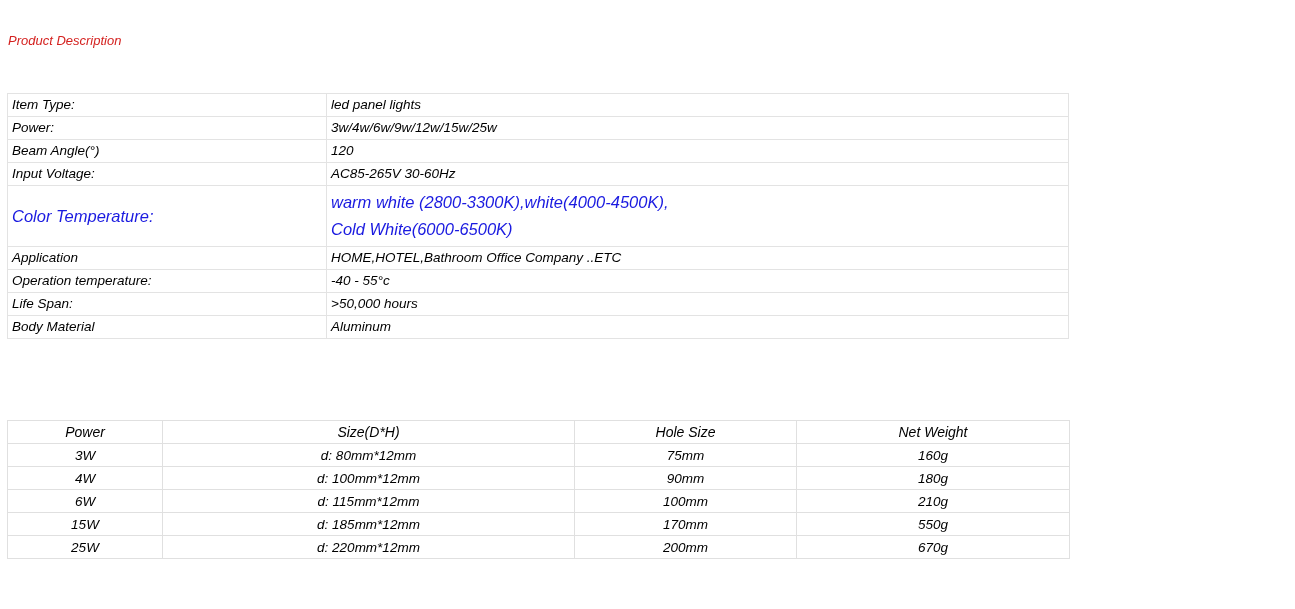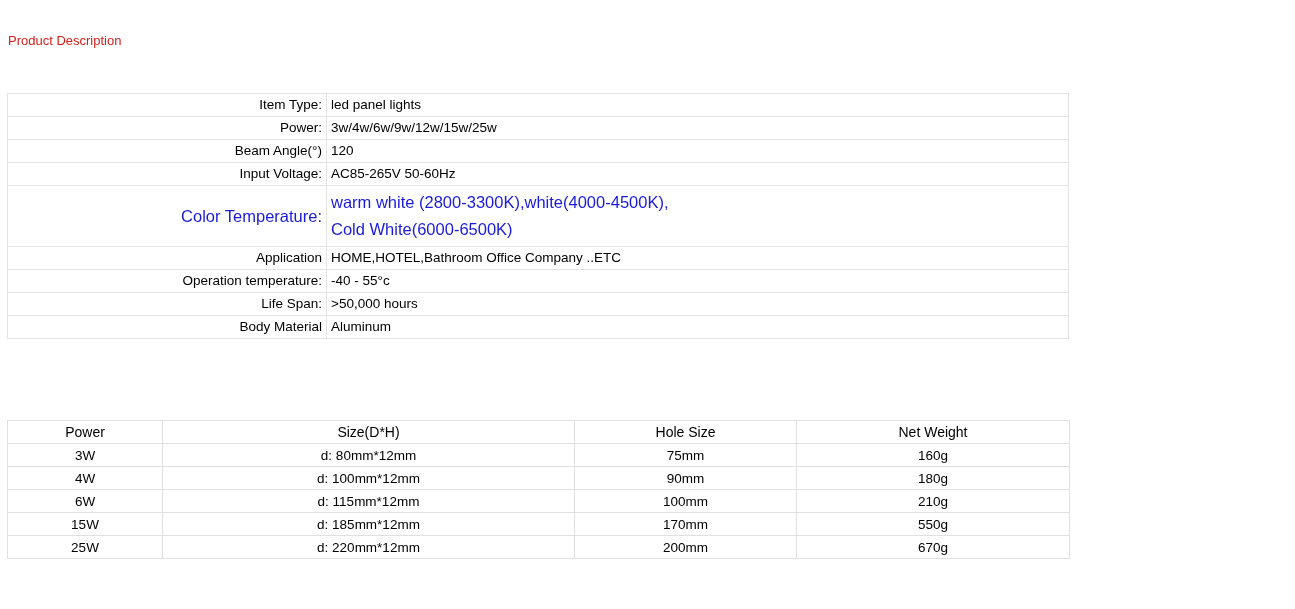--- a/index.html
+++ b/index.html
@@ -11,20 +11,21 @@
     width: 1295px;
     height: 609px;
     font-family: "Liberation Sans", sans-serif;
     color: #000000;
     overflow: hidden;
   }
   .page {
     position: relative;
     width: 1295px;
     height: 609px;
+    font-style: italic;
   }
   .section-title {
     position: absolute;
     left: 8px;
     top: 32px;
     font-size: 13px;
     color: #d4211f;
     line-height: 18px;
   }
   
@@ -39,21 +40,20 @@
   .spec-table td {
     border: 1px solid #e3e3e3;
     padding: 2px 4px 3px 4px;
     font-size: 13.5px;
     line-height: 17px;
     vertical-align: middle;
     height: 17px;
   }
   .spec-table td.label {
     width: 310px;
-    text-align: right;
   }
   .spec-table tr.highlight td {
     color: #1a1ae0;
     font-size: 16.5px;
     line-height: 27px;
     padding-top: 3px;
     padding-bottom: 3px;
   }
   .spec-table tr.pf td.value {
     font-size: 15px;
@@ -114,21 +114,21 @@
       <tr>
         <td class="label">Power:</td>
         <td class="value">3w/4w/6w/9w/12w/15w/25w</td>
       </tr>
       <tr>
         <td class="label">Beam Angle(°)</td>
         <td class="value">120</td>
       </tr>
       <tr>
         <td class="label">Input Voltage:</td>
-        <td class="value">AC85-265V  50-60Hz</td>
+        <td class="value">AC85-265V  30-60Hz</td>
       </tr>
       <tr class="highlight">
         <td class="label">Color Temperature:</td>
         <td class="value">
           <span class="line">warm white (2800-3300K),white(4000-4500K),</span>
           <span class="line">Cold White(6000-6500K)</span>
         </td>
       </tr>
       <tr class="app">
         <td class="label">Application</td>

